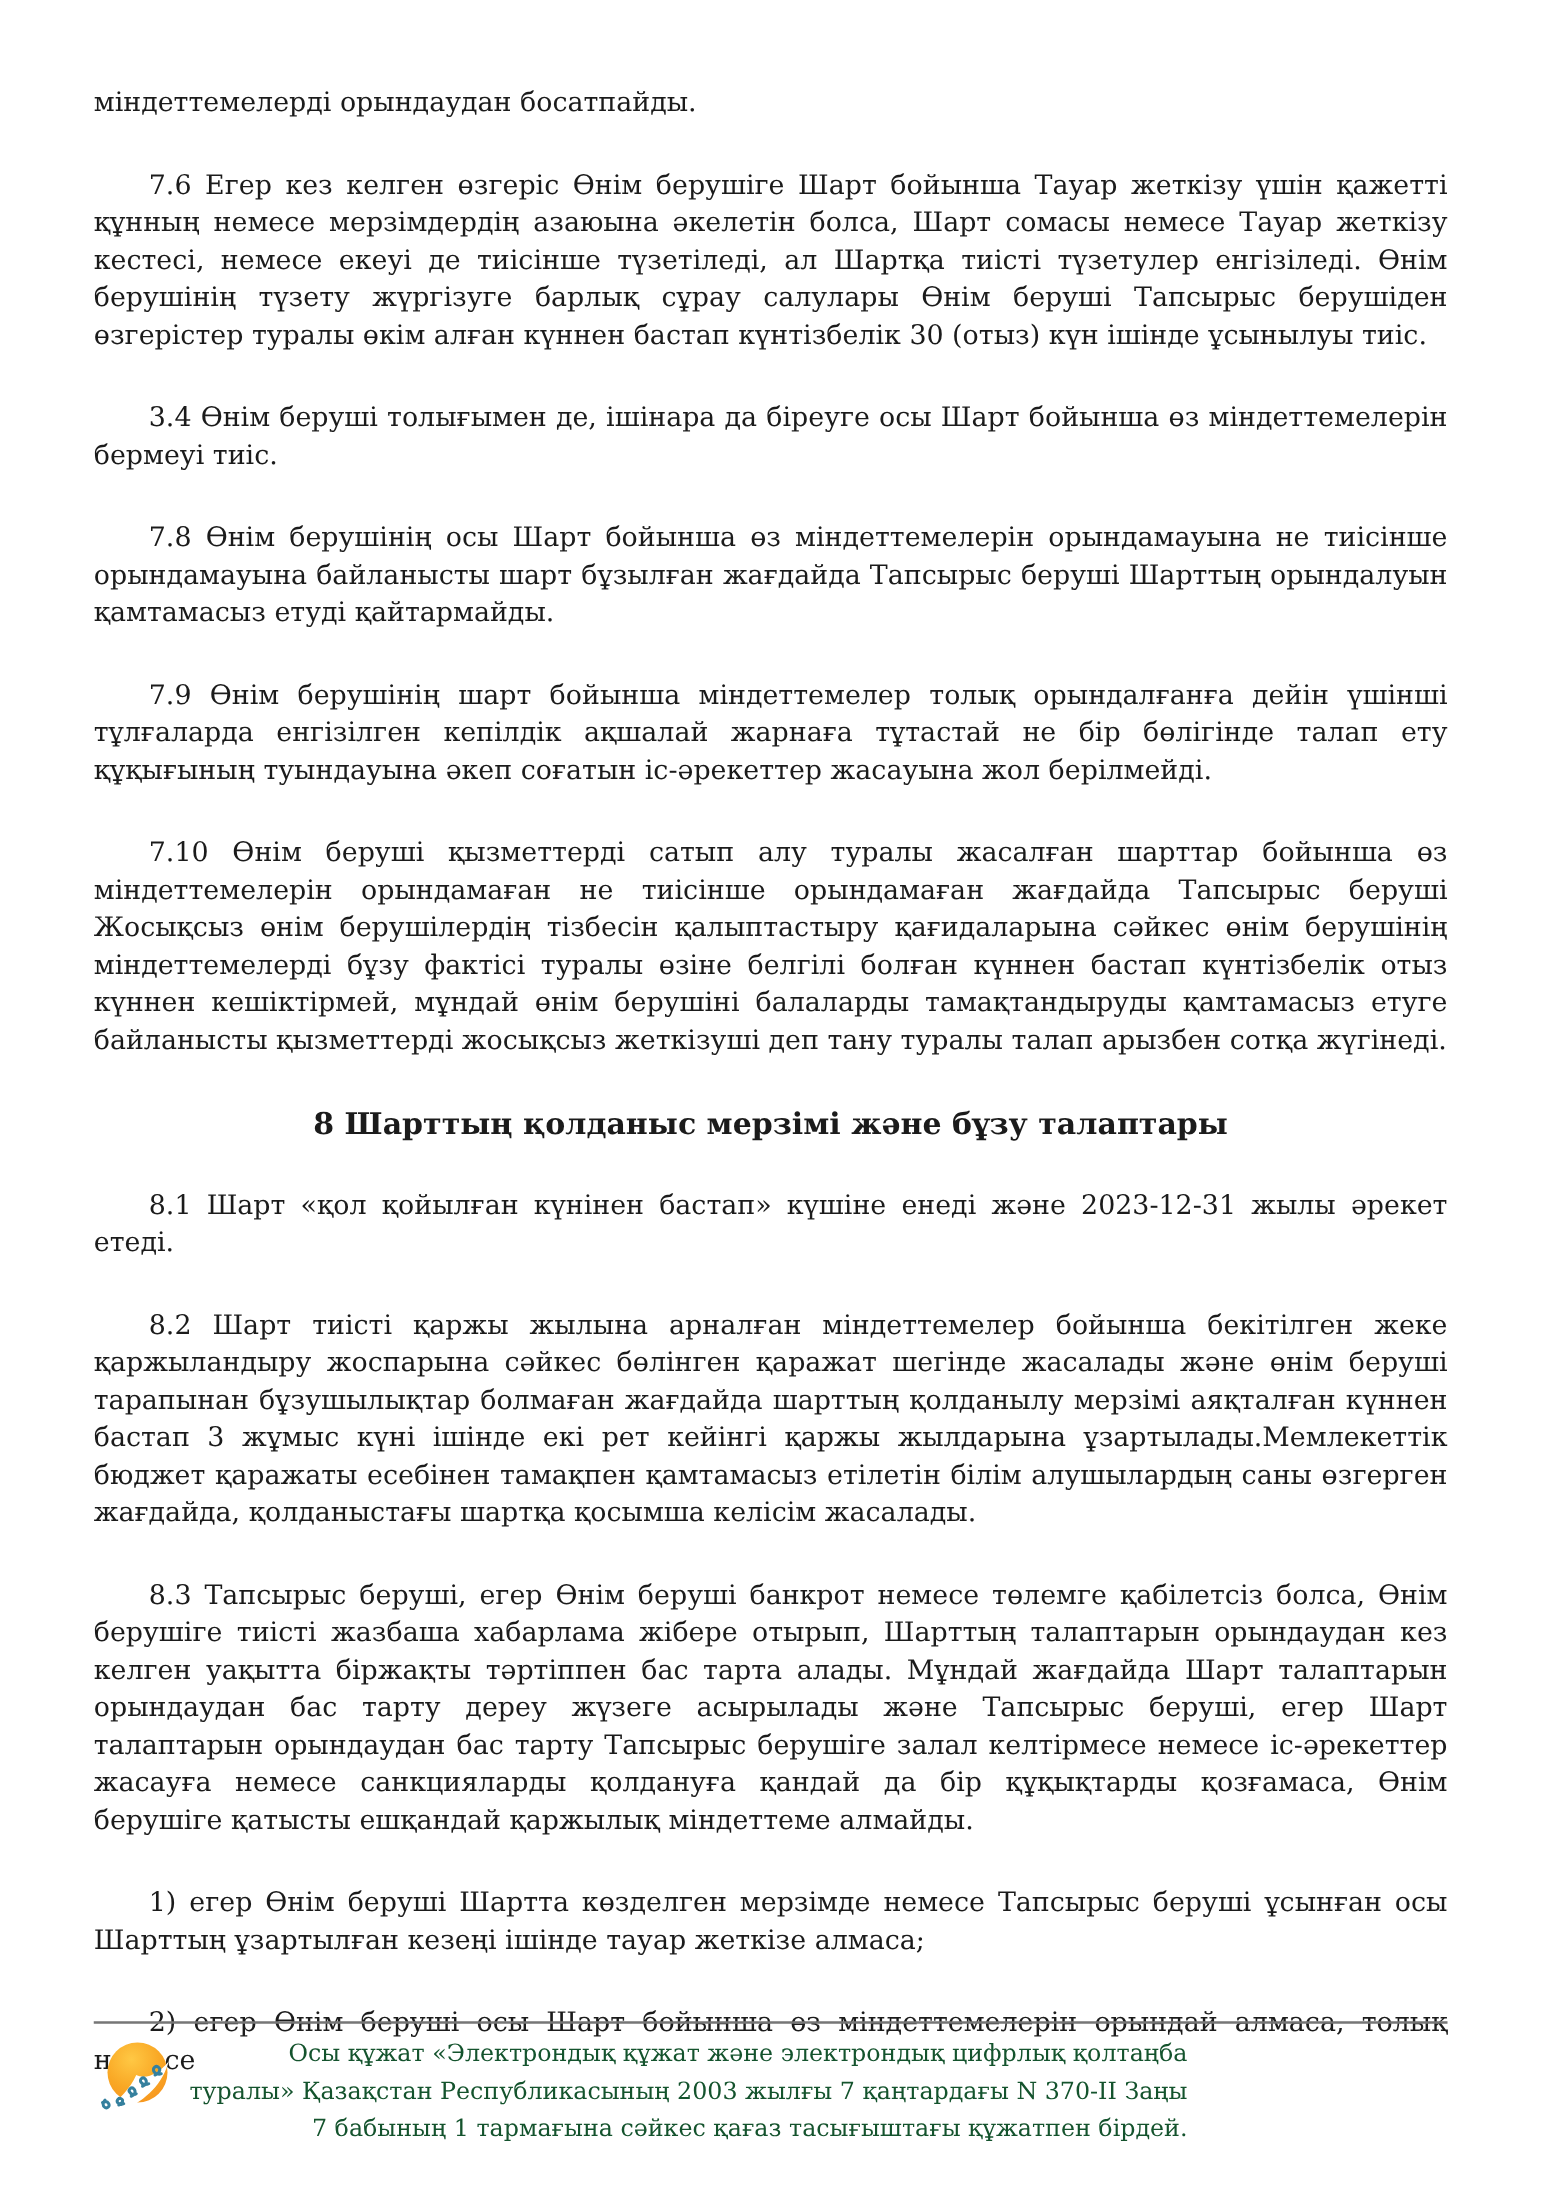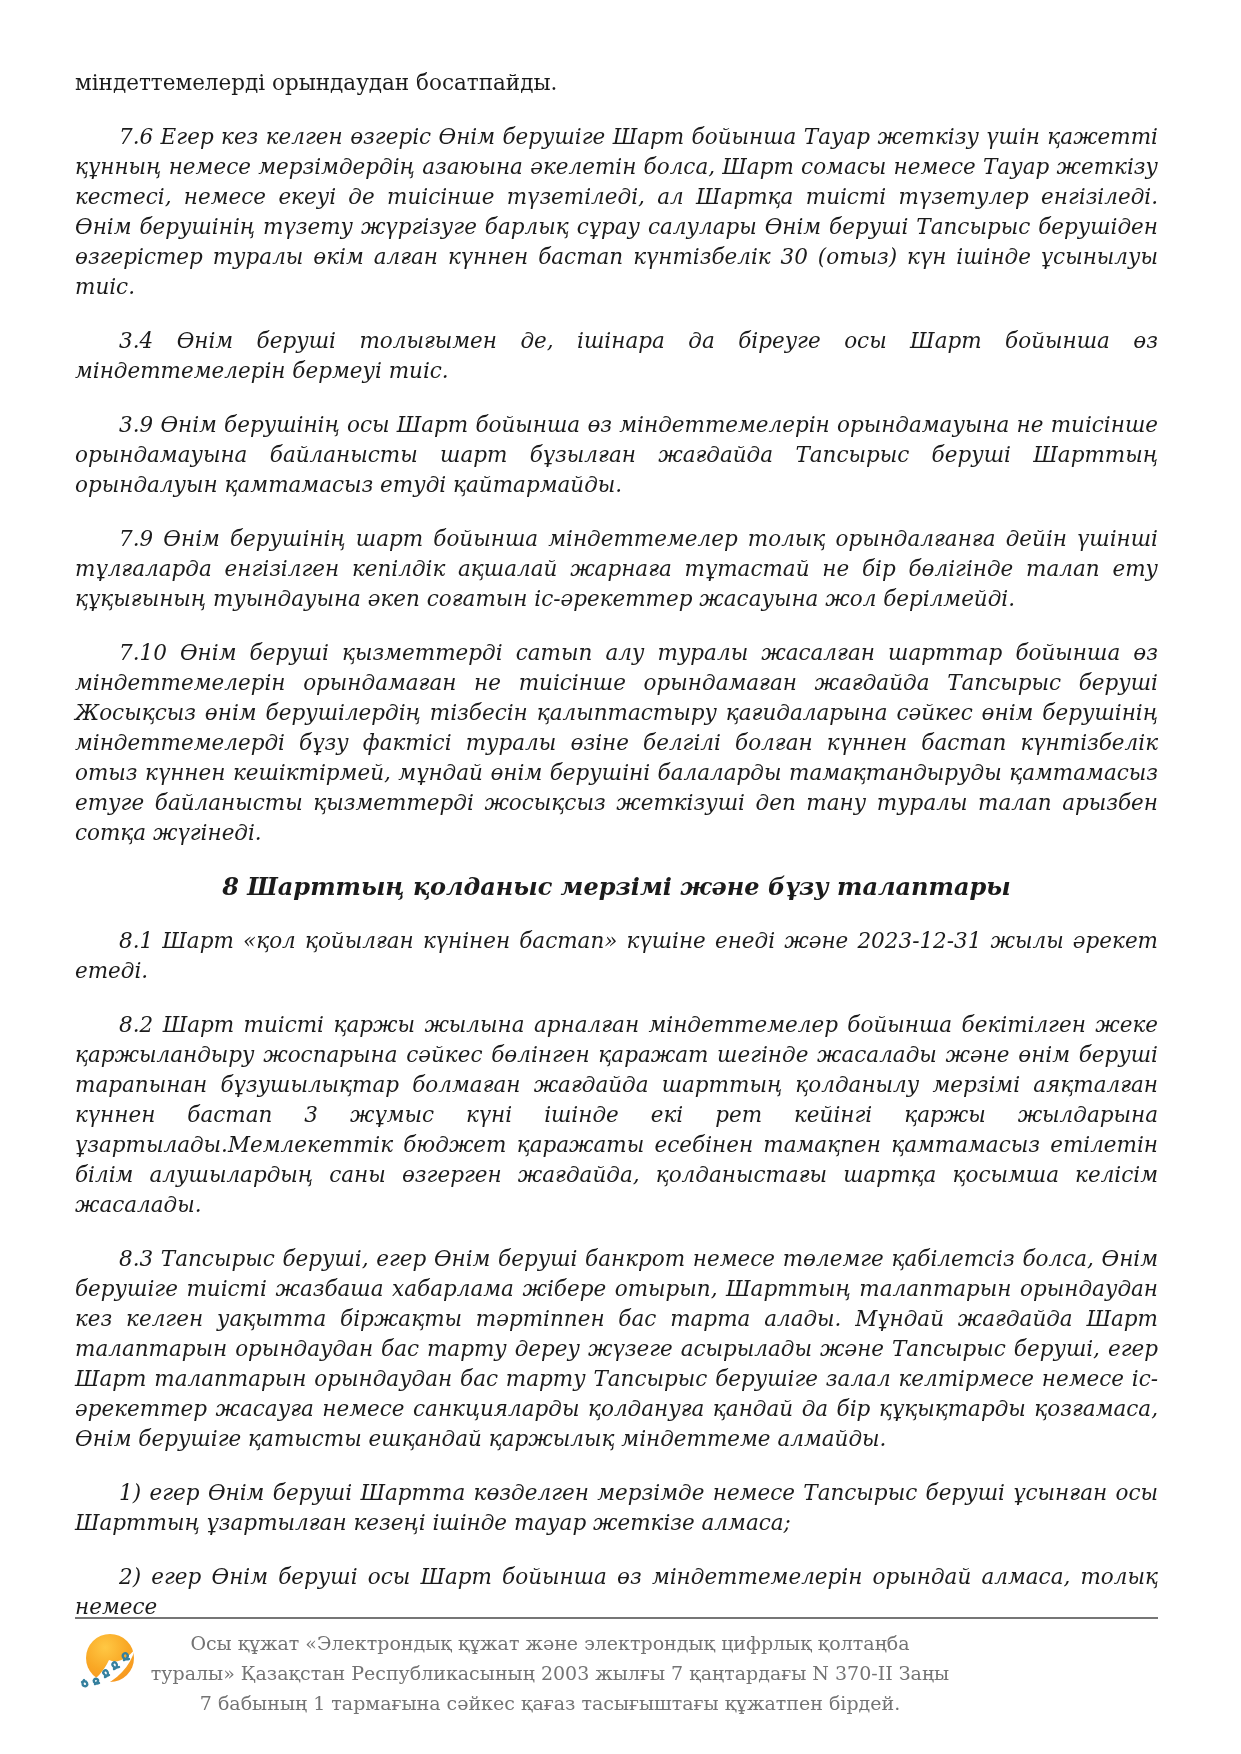--- a/index.html
+++ b/index.html
@@ -27,22 +27,21 @@
   }
   .content p {
     margin: 0;
     text-indent: 44px;
   }
   .content p.continuation {
     text-indent: 0;
   }
   .content p.para,
   .content h3.heading {
-    margin-top: 24px;
-    font-style: italic;
+    margin-top: 36px;
   }
   .content h3.heading {
     font-size: 24px;
     font-weight: bold;
     text-align: center;
     text-indent: 0;
     margin-bottom: 0;
   }
   .content p.justify-last {
     text-align-last: justify;
@@ -67,34 +66,34 @@
   .footer .logo-wrap {
     flex: none;
     width: 58px;
     height: 60px;
     margin-top: 5px;
   }
   .footer-text {
     font-size: 19px;
     line-height: 30px;
     width: 800px;
-    text-align: center;
-    color: #737373;
+    text-align: right;
+    color: #14532d;
   }
 </style>
 </head>
 <body>
 
 <div class="page">
 
   <div class="content">
     <p class="continuation">міндеттемелерді орындаудан босатпайды.</p>
     <p class="para">7.6 Егер кез келген өзгеріс Өнім берушіге Шарт бойынша Тауар жеткізу үшін қажетті құнның немесе мерзімдердің азаюына әкелетін болса, Шарт сомасы немесе Тауар жеткізу кестесі, немесе екеуі де тиісінше түзетіледі, ал Шартқа тиісті түзетулер енгізіледі. Өнім берушінің түзету жүргізуге барлық сұрау салулары Өнім беруші Тапсырыс берушіден өзгерістер туралы өкім алған күннен бастап күнтізбелік 30 (отыз) күн ішінде ұсынылуы тиіс.</p>
     <p class="para">3.4 Өнім беруші толығымен де, ішінара да біреуге осы Шарт бойынша өз міндеттемелерін бермеуі тиіс.</p>
-    <p class="para">3.9 Өнім берушінің осы Шарт бойынша өз міндеттемелерін орындамауына не тиісінше орындамауына байланысты шарт бұзылған жағдайда Тапсырыс беруші Шарттың орындалуын қамтамасыз етуді қайтармайды.</p>
+    <p class="para">7.8 Өнім берушінің осы Шарт бойынша өз міндеттемелерін орындамауына не тиісінше орындамауына байланысты шарт бұзылған жағдайда Тапсырыс беруші Шарттың орындалуын қамтамасыз етуді қайтармайды.</p>
     <p class="para">7.9 Өнім берушінің шарт бойынша міндеттемелер толық орындалғанға дейін үшінші тұлғаларда енгізілген кепілдік ақшалай жарнаға тұтастай не бір бөлігінде талап ету құқығының туындауына әкеп соғатын іс-әрекеттер жасауына жол берілмейді.</p>
     <p class="para">7.10 Өнім беруші қызметтерді сатып алу туралы жасалған шарттар бойынша өз міндеттемелерін орындамаған не тиісінше орындамаған жағдайда Тапсырыс беруші Жосықсыз өнім берушілердің тізбесін қалыптастыру қағидаларына сәйкес өнім берушінің міндеттемелерді бұзу фактісі туралы өзіне белгілі болған күннен бастап күнтізбелік отыз күннен кешіктірмей, мұндай өнім берушіні балаларды тамақтандыруды қамтамасыз етуге байланысты қызметтерді жосықсыз жеткізуші деп тану туралы талап арызбен сотқа жүгінеді.</p>
     <h3 class="heading">8 Шарттың қолданыс мерзімі және бұзу талаптары</h3>
     <p class="para">8.1 Шарт «қол қойылған күнінен бастап» күшіне енеді және 2023-12-31 жылы әрекет етеді.</p>
     <p class="para">8.2 Шарт тиісті қаржы жылына арналған міндеттемелер бойынша бекітілген жеке қаржыландыру жоспарына сәйкес бөлінген қаражат шегінде жасалады және өнім беруші тарапынан бұзушылықтар болмаған жағдайда шарттың қолданылу мерзімі аяқталған күннен бастап 3 жұмыс күні ішінде екі рет кейінгі қаржы жылдарына ұзартылады.Мемлекеттік бюджет қаражаты есебінен тамақпен қамтамасыз етілетін білім алушылардың саны өзгерген жағдайда, қолданыстағы шартқа қосымша келісім жасалады.</p>
     <p class="para">8.3 Тапсырыс беруші, егер Өнім беруші банкрот немесе төлемге қабілетсіз болса, Өнім берушіге тиісті жазбаша хабарлама жібере отырып, Шарттың талаптарын орындаудан кез келген уақытта біржақты тәртіппен бас тарта алады. Мұндай жағдайда Шарт талаптарын орындаудан бас тарту дереу жүзеге асырылады және Тапсырыс беруші, егер Шарт талаптарын орындаудан бас тарту Тапсырыс берушіге залал келтірмесе немесе іс-әрекеттер жасауға немесе санкцияларды қолдануға қандай да бір құқықтарды қозғамаса, Өнім берушіге қатысты ешқандай қаржылық міндеттеме алмайды.</p>
     <p class="para">1) егер Өнім беруші Шартта көзделген мерзімде немесе Тапсырыс беруші ұсынған осы Шарттың ұзартылған кезеңі ішінде тауар жеткізе алмаса;</p>
     <p class="para justify-last">2) егер Өнім беруші осы Шарт бойынша өз міндеттемелерін орындай алмаса, толық немесе</p>
   </div>
 

